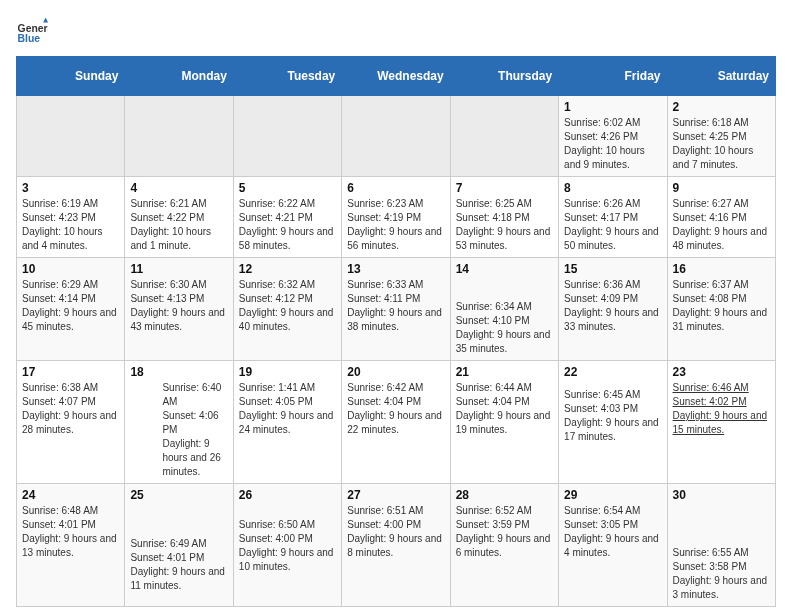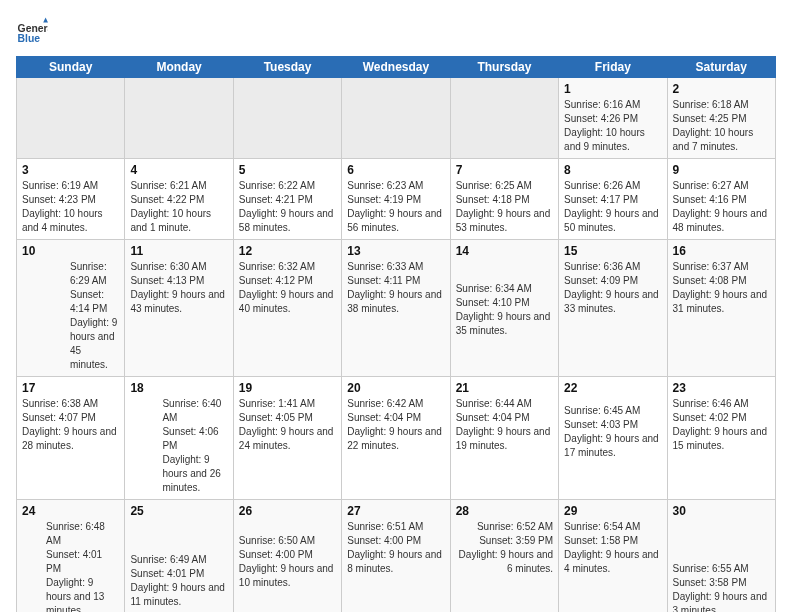--- a/index.html
+++ b/index.html
@@ -38,22 +38,22 @@
       color: #555;
     }
     table {
       width: 100%;
       border-collapse: collapse;
       font-size: 11px;
     }
     thead tr th {
       background-color: #2a6db5;
       color: #fff;
-      text-align: center;
-      padding: 3px 6px;
+      text-align: right;
+      padding: 12px 6px;
       font-size: 12px;
       font-weight: bold;
       border: 1px solid #2a6db5;
     }
     tbody tr td {
       vertical-align: top;
       padding: 4px 5px;
       border: 1px solid #ccc;
       width: calc(100% / 7);
       min-height: 70px;
@@ -113,21 +113,21 @@
   </thead>
   <tbody id="calendar-body">
   <tr>
         <td class="empty"></td>
         <td class="empty"></td>
         <td class="empty"></td>
         <td class="empty"></td>
         <td class="empty"></td>
         <td>
           <span class="day-num">1</span>
-          <div class="day-info" style="white-space: pre-line;">Sunrise: 6:16 AM
+          <div class="day-info" style="white-space: pre-line;">Sunrise: 6:02 AM
 Sunset: 4:26 PM
 Daylight: 10 hours and 9 minutes.</div>
         </td>
         <td>
           <span class="day-num">2</span>
           <div class="day-info" style="white-space: pre-line;">Sunrise: 6:18 AM
 Sunset: 4:25 PM
 Daylight: 10 hours and 7 minutes.</div>
         </td>
       </tr>
@@ -171,21 +171,21 @@
         <td>
           <span class="day-num">9</span>
           <div class="day-info" style="white-space: pre-line;">Sunrise: 6:27 AM
 Sunset: 4:16 PM
 Daylight: 9 hours and 48 minutes.</div>
         </td>
       </tr>
       <tr>
         <td>
           <span class="day-num">10</span>
-          <div class="day-info" style="white-space: pre-line; margin-left: 48px;">Sunrise: 6:29 AM
+          <div class="day-info" style="white-space: pre-line;">Sunrise: 6:29 AM
 Sunset: 4:14 PM
 Daylight: 9 hours and 45 minutes.</div>
         </td>
         <td>
           <span class="day-num">11</span>
           <div class="day-info" style="white-space: pre-line;">Sunrise: 6:30 AM
 Sunset: 4:13 PM
 Daylight: 9 hours and 43 minutes.</div>
         </td>
         <td>
@@ -251,29 +251,29 @@
 Daylight: 9 hours and 19 minutes.</div>
         </td>
         <td>
           <span class="day-num">22</span>
           <div class="day-info" style="white-space: pre-line; margin-top: 9px;">Sunrise: 6:45 AM
 Sunset: 4:03 PM
 Daylight: 9 hours and 17 minutes.</div>
         </td>
         <td>
           <span class="day-num">23</span>
-          <div class="day-info" style="white-space: pre-line;">Sunrise: 6:46 AM
+          <div class="day-info" style="white-space: pre-line; text-decoration: underline;">Sunrise: 6:46 AM
 Sunset: 4:02 PM
 Daylight: 9 hours and 15 minutes.</div>
         </td>
       </tr>
       <tr>
         <td>
           <span class="day-num">24</span>
-          <div class="day-info" style="white-space: pre-line; margin-left: 24px;">Sunrise: 6:48 AM
+          <div class="day-info" style="white-space: pre-line;">Sunrise: 6:48 AM
 Sunset: 4:01 PM
 Daylight: 9 hours and 13 minutes.</div>
         </td>
         <td>
           <span class="day-num">25</span>
           <div class="day-info" style="white-space: pre-line; margin-top: 35px;">Sunrise: 6:49 AM
 Sunset: 4:01 PM
 Daylight: 9 hours and 11 minutes.</div>
         </td>
         <td>
@@ -283,28 +283,28 @@
 Daylight: 9 hours and 10 minutes.</div>
         </td>
         <td>
           <span class="day-num">27</span>
           <div class="day-info" style="white-space: pre-line;">Sunrise: 6:51 AM
 Sunset: 4:00 PM
 Daylight: 9 hours and 8 minutes.</div>
         </td>
         <td>
           <span class="day-num">28</span>
-          <div class="day-info" style="white-space: pre-line; text-align: right;">Sunrise: 6:52 AM
+          <div class="day-info" style="white-space: pre-line;">Sunrise: 6:52 AM
 Sunset: 3:59 PM
 Daylight: 9 hours and 6 minutes.</div>
         </td>
         <td>
           <span class="day-num">29</span>
           <div class="day-info" style="white-space: pre-line;">Sunrise: 6:54 AM
-Sunset: 1:58 PM
+Sunset: 3:05 PM
 Daylight: 9 hours and 4 minutes.</div>
         </td>
         <td>
           <span class="day-num">30</span>
           <div class="day-info" style="white-space: pre-line; margin-top: 44px;">Sunrise: 6:55 AM
 Sunset: 3:58 PM
 Daylight: 9 hours and 3 minutes.</div>
         </td>
       </tr>
     </tbody>

